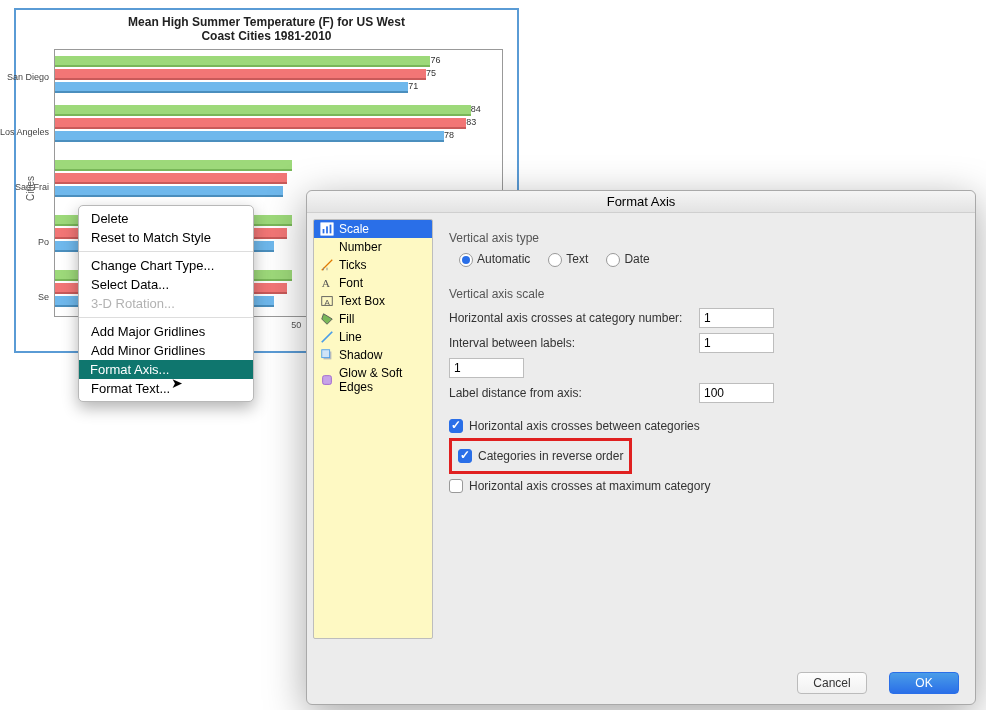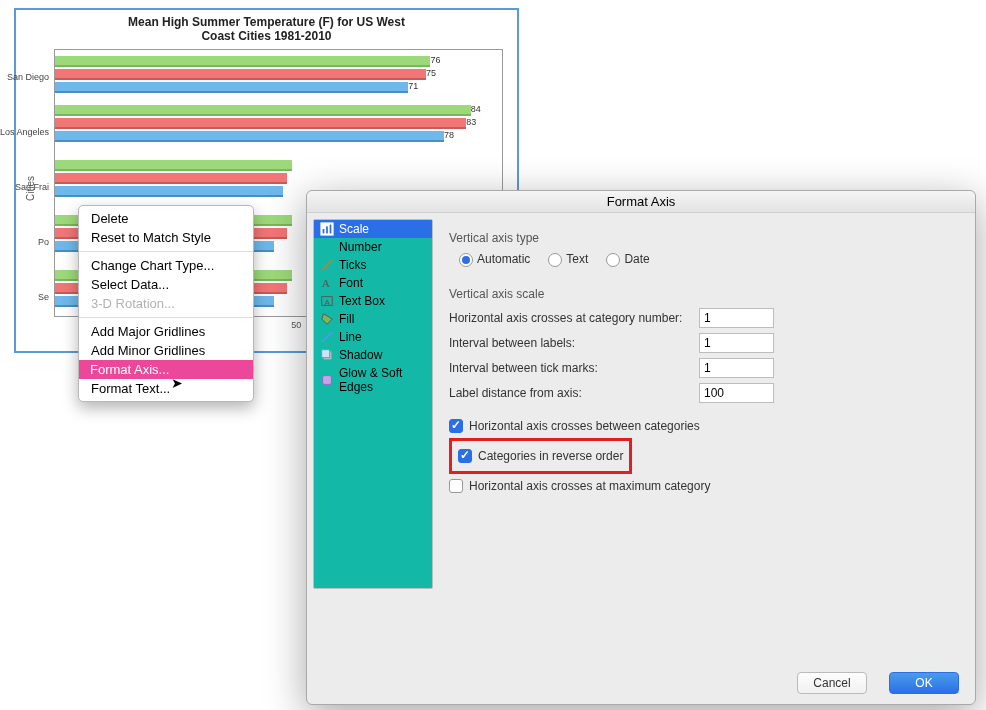--- a/index.html
+++ b/index.html
@@ -102,21 +102,21 @@
     padding: 3px 0;
     font-size: 13px;
   }
   .ctx-item {
     padding: 2px 12px;
     color: #000;
     cursor: default;
   }
   .ctx-item.disabled { color: #b2b2b2; }
   .ctx-item.highlight {
-    background: #ec4899;
+    background: #0f766e;
     color: #fff;
     padding-left: 11px;
   }
   .ctx-sep {
     height: 0;
     border-top: 1px solid #ddd;
     margin: 4px 0;
   }
   .cursor-icon {
     position: absolute;
@@ -149,23 +149,23 @@
   }
   .dlg-body {
     display: flex;
     height: calc(100% - 22px);
   }
   .dlg-sidebar {
     width: 132px;
     padding: 6px;
   }
   .sidebar-list {
-    background: #14b8a6;
+    background: #fef9c3;
     border: 1px solid #bdbdbd;
-    height: 370px;
+    height: 420px;
     border-radius: 2px;
     overflow: hidden;
   }
   .side-item {
     display: flex;
     align-items: center;
     gap: 5px;
     padding: 2px 6px;
     font-size: 12px;
     cursor: default;
@@ -472,21 +472,20 @@
 
       <div class="field-row">
         <label>Horizontal axis crosses at category number:</label>
         <input type="text" value="1" style="">
       </div>
       <div class="field-row">
         <label>Interval between labels:</label>
         <input type="text" value="1" style="">
       </div>
       <div class="field-row">
-        <label>Interval between tick marks:</label>
         <input type="text" value="1" style="">
       </div>
       <div class="field-row">
         <label>Label distance from axis:</label>
         <input type="text" value="100" style="">
       </div>
 
       <div style="height:6px"></div>
 
       <div class="check-row">

